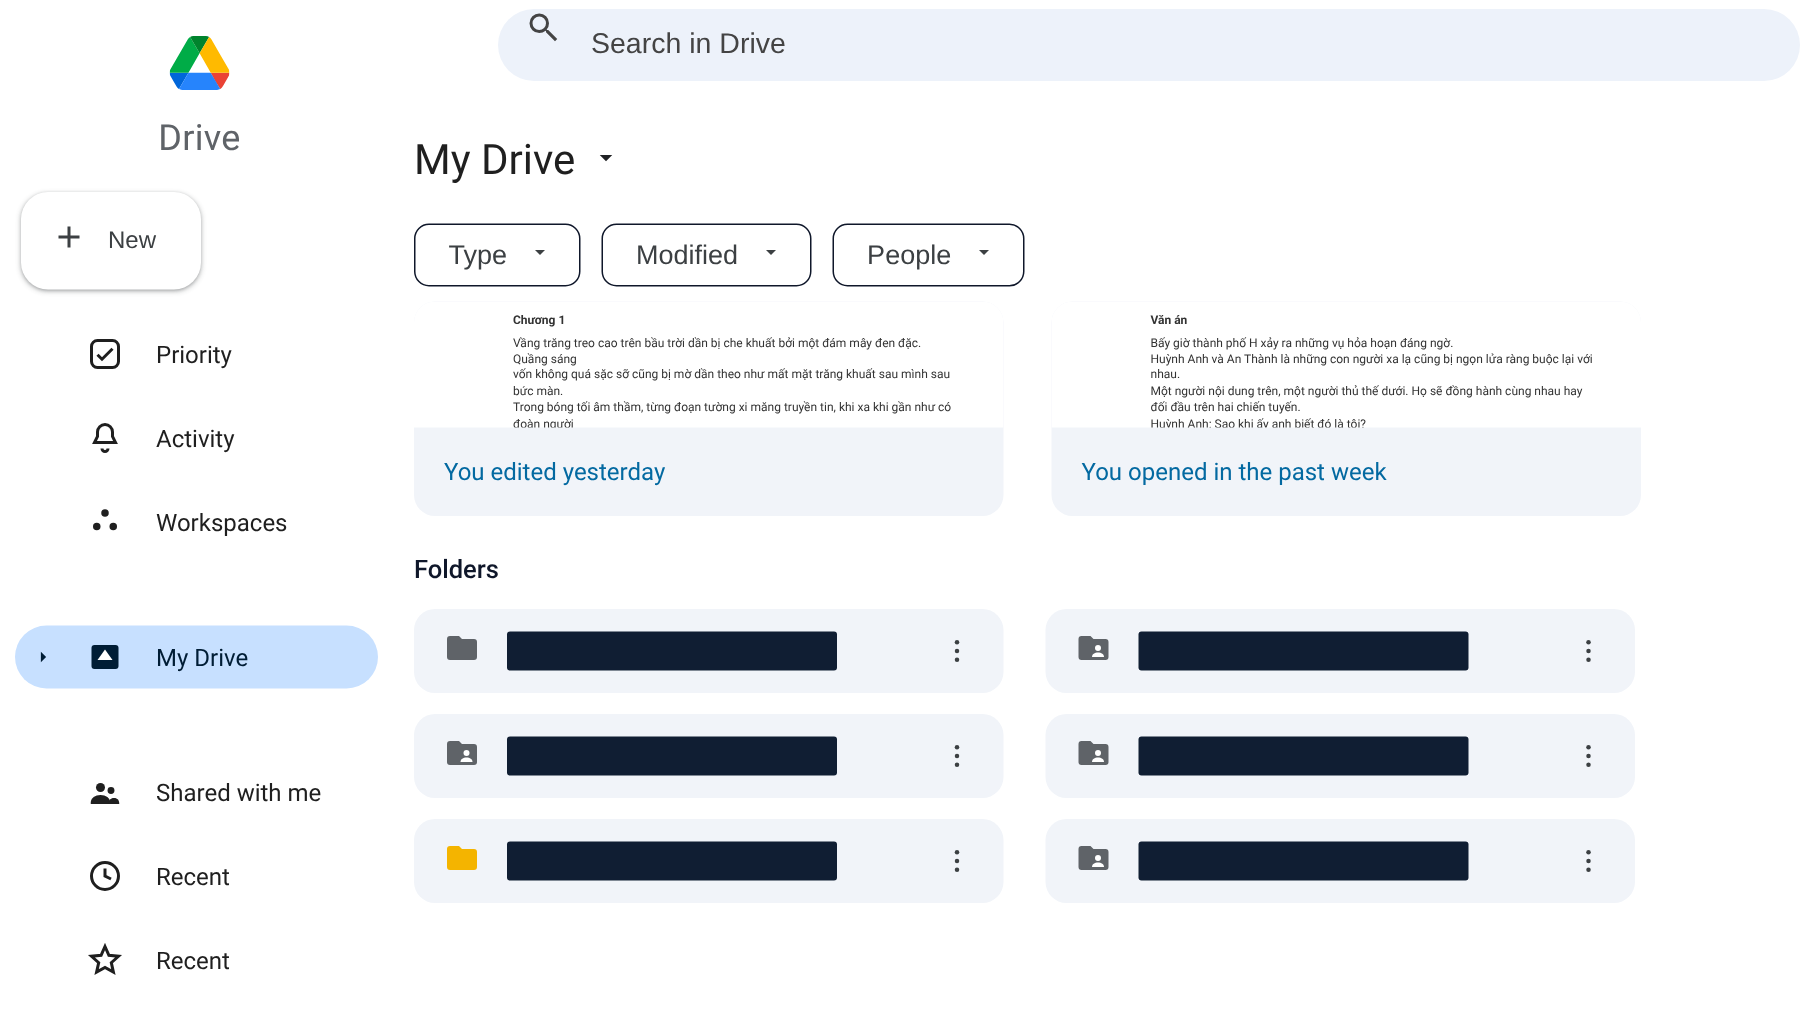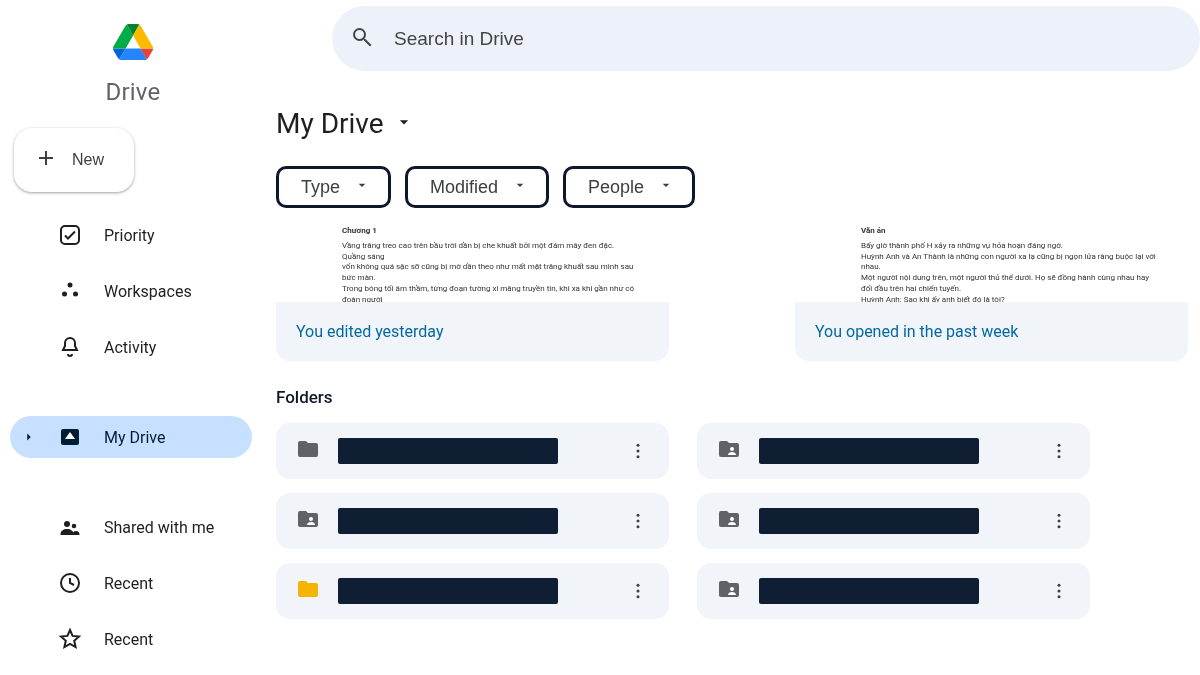--- a/index.html
+++ b/index.html
@@ -13,31 +13,31 @@
   .nav { list-style: none; display: flex; flex-direction: column; gap: 14px; }
   .nav-group-gap { height: 20px; }
   .nav-item { display: flex; align-items: center; gap: 22px; height: 42px; padding: 0 16px 0 12px; border-radius: 999px; cursor: pointer; color: #1f1f1f; font-size: 16px; }
   .nav-item.selected { background: #c7e0ff; color: #001d35; }
   .nav-item .mi { width: 24px; height: 24px; display: inline-flex; align-items: center; justify-content: center; color: #1f1f1f; }
   .caret-col { width: 14px; display: inline-flex; justify-content: center; align-items: center; }
   .nav-item.selected .mi, .nav-item.selected .caret-col { color: #001d35; }
   
   .main { flex: 1 1 auto; display: flex; flex-direction: column; min-width: 0; }
   .searchbar-wrap { padding: 6px 0 0 0; }
-  .searchbar { display: flex; align-items: center; gap: 20px; background: #edf2fa; border-radius: 999px; height: 65px; padding: 0 14px 0 18px; margin-left: 72px; }
+  .searchbar { display: flex; gap: 20px; background: #edf2fa; border-radius: 999px; height: 48px; padding: 0 14px 0 18px; margin-left: 72px; }
   .searchbar .mi { color: #444; }
   .search-input { border: none; background: transparent; font-size: 19px; color: #444; outline: none; flex: 1; }
   .search-input::placeholder { color: #444; }
   .content { padding: 36px 12px 0 16px; }
   .page-title-row { display: flex; align-items: center; gap: 10px; margin-bottom: 26px; }
   .page-title { font-size: 28px; color: #1f1f1f; }
   .chips { display: flex; gap: 14px; margin-bottom: 10px; }
-  .chip { display: inline-flex; align-items: center; gap: 14px; border: 3px solid #0f172a; border-radius: 10px; height: 42px; padding: 0 18px 0 22px; font-size: 18px; color: #3c4043; cursor: pointer; background: #fff; }
+  .chip { display: inline-flex; align-items: center; gap: 14px; border: 1px solid #0f172a; border-radius: 10px; height: 42px; padding: 0 18px 0 22px; font-size: 18px; color: #3c4043; cursor: pointer; background: #fff; }
   .chip svg { color: #3c4043; }
-  .cards-row { display: flex; gap: 32px; justify-content: space-between; }
+  .cards-row { display: flex; gap: 32px; }
   .card { flex: 0 0 393px; background: #f1f4f9; border-radius: 14px; overflow: hidden; }
   .doc-preview { background: #fff; height: 84px; margin: 0; padding: 8px 30px 4px 66px; font-size: 8px; line-height: 1.35; color: #333; overflow: hidden; }
   .doc-preview .p-title { font-weight: 700; margin-bottom: 4px; }
   .card-footer { padding: 20px 20px 20px; font-size: 16px; color: #0369a1; }
   .section-title { font-size: 17px; font-weight: 500; color: #0f172a; margin: 26px 0 16px 0; }
   .folder-grid { display: flex; gap: 28px; }
   .folder-col { display: flex; flex-direction: column; gap: 14px; flex: 0 0 393px; }
   .folder { display: flex; align-items: center; gap: 18px; background: #f1f4f9; border-radius: 14px; height: 56px; padding: 0 14px 0 20px; }
   .folder .redact { flex: 0 0 auto; width: 220px; height: 26px; background: #101e33; border-radius: 2px; }
   .more-btn { margin-left: auto; width: 34px; height: 34px; border-radius: 50%; display: inline-flex; align-items: center; justify-content: center; cursor: pointer; color: #3c4043; }
@@ -152,33 +152,33 @@
             <svg class="i24">
               <use href="#ic-checkbox"></use>
             </svg>
           </span>
           <span>Priority</span>
         </li>
         <li class="nav-item">
           <span class="caret-col"></span>
           <span class="mi">
             <svg class="i24">
+              <use href="#ic-bell"></use>
+            </svg>
+          </span>
+          <span>Activity</span>
+        </li>
+        <li class="nav-item">
+          <span class="caret-col"></span>
+          <span class="mi">
+            <svg class="i24">
               <use href="#ic-workspaces"></use>
             </svg>
           </span>
           <span>Workspaces</span>
-        </li>
-        <li class="nav-item">
-          <span class="caret-col"></span>
-          <span class="mi">
-            <svg class="i24">
-              <use href="#ic-bell"></use>
-            </svg>
-          </span>
-          <span>Activity</span>
         </li>
         <li class="nav-group-gap"></li>
         <li class="nav-item selected">
           <span class="caret-col">
             <svg class="i16">
               <use href="#ic-caret-right"></use>
             </svg>
           </span>
           <span class="mi">
             <svg class="i24">

